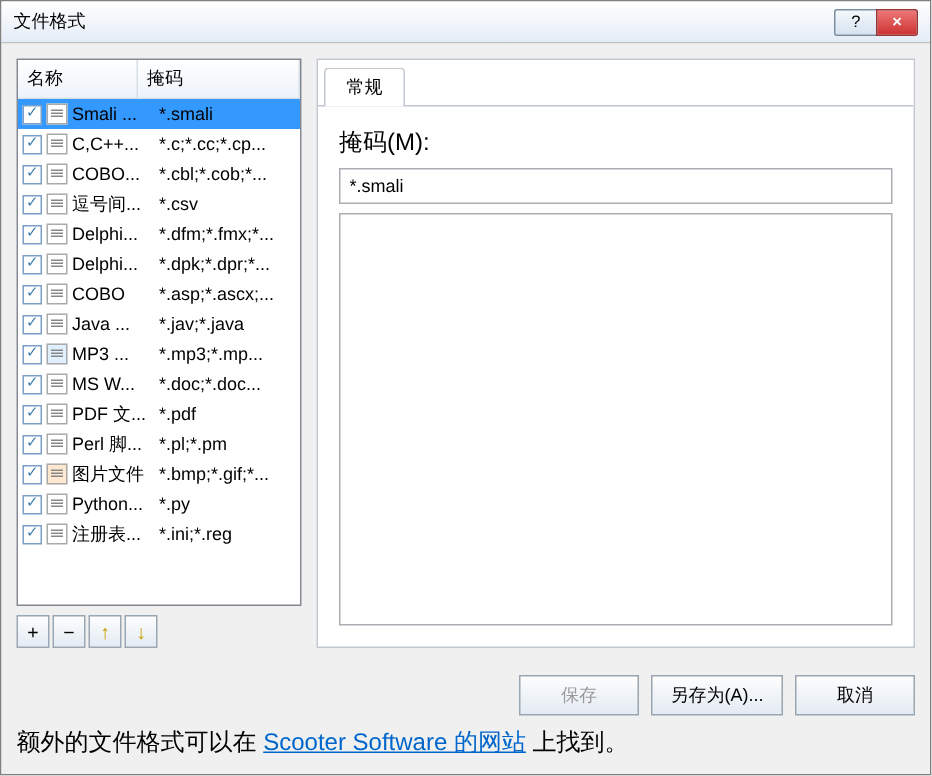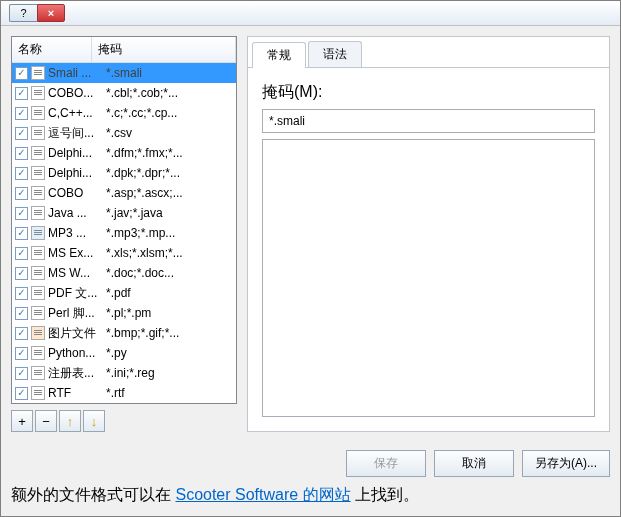--- a/index.html
+++ b/index.html
@@ -5,28 +5,28 @@
 * { box-sizing: border-box; margin: 0; padding: 0; }
 body { font-family: "Microsoft YaHei", "Segoe UI", Tahoma, sans-serif; font-size: 12px; background: #ececec; }
 .window { width: 621px; height: 517px; background: #fff; border: 1px solid #808080; position: relative; display: flex; flex-direction: column; }
 .titlebar { height: 28px; background: linear-gradient(#fff, #e4ecf6); border-bottom: 1px solid #c0c0c0; display: flex; align-items: center; padding: 0 8px; }
 .titlebar-text { flex: 1; font-size: 12px; }
 .titlebar-btns { display: flex; gap: 0; }
 .tbtn { width: 28px; height: 18px; border: 1px solid #7b8ea0; background: linear-gradient(#f4f8fc, #d6e3ef); display: flex; align-items: center; justify-content: center; font-size: 11px; }
 .tbtn.help { border-radius: 2px 0 0 2px; border-right: none; }
 .tbtn.close { background: linear-gradient(#e77, #c33); color: #fff; border-color: #933; border-radius: 0 2px 2px 0; font-weight: bold; }
 .body { flex: 1; display: flex; padding: 10px; gap: 10px; background: #f0f0f0; }
-.left { width: 226px; display: flex; flex-direction: column; }
+.left { width: 190px; display: flex; flex-direction: column; }
 .listbox { flex: 1; background: #fff; border: 1px solid #828790; overflow-y: auto; }
 .listhdr { display: flex; background: linear-gradient(#fff, #eef3fa); border-bottom: 1px solid #d5dfe5; font-size: 12px; position: sticky; top: 0; }
 .listhdr > div { padding: 4px 6px; border-right: 1px solid #d5dfe5; }
 .col-name { width: 80px; }
 .col-mask { flex: 1; }
 .row { display: flex; align-items: center; height: 20px; padding: 0 3px; }
-.row.selected { background: #3399ff; color: #404040; }
+.row.selected { background: #3399ff; color: #000000; }
 .chk { width: 13px; height: 13px; border: 1px solid #7a9ec6; background: #fff; display: inline-flex; align-items: center; justify-content: center; margin-right: 3px; flex-shrink: 0; }
 .chk::after { content: "✓"; color: #3c7fb1; font-size: 10px; line-height: 1; }
 .ficon { width: 14px; height: 14px; margin-right: 3px; flex-shrink: 0; background: #fff; border: 1px solid #aaa; position: relative; }
 .ficon::before { content: ""; position: absolute; top: 3px; left: 2px; right: 2px; height: 1px; background: #888; box-shadow: 0 2px #888, 0 4px #888; }
 .ficon.mp3 { background: #e0f0ff; }
 .ficon.img { background: #ffe8d0; }
 .cell-name { width: 58px; overflow: hidden; white-space: nowrap; text-overflow: ellipsis; }
 .cell-mask { flex: 1; overflow: hidden; white-space: nowrap; text-overflow: ellipsis; }
 .toolbar { display: flex; gap: 2px; margin-top: 6px; }
 .tbicon { width: 22px; height: 22px; border: 1px solid #9aa7b3; background: linear-gradient(#fdfdfd, #e3ebf3); display: flex; align-items: center; justify-content: center; font-size: 13px; cursor: pointer; }
@@ -43,20 +43,21 @@
 .btn { min-width: 80px; padding: 4px 12px; border: 1px solid #9aa7b3; background: linear-gradient(#fdfdfd, #e3ebf3); cursor: pointer; font-family: inherit; font-size: 12px; }
 .btn:disabled { color: #999; }
 .note { font-size: 16px; }
 .note a { color: #0066cc; text-decoration: underline; }
 </style>
 </head>
 <body>
 
 <div class="window">
   <div class="titlebar">
+    <span class="titlebar-text">文件格式</span>
     <div class="titlebar-btns">
       <div class="tbtn help">?</div>
       <div class="tbtn close">×</div>
     </div>
   </div>
 
   <div class="body">
     <div class="left">
       <div class="listbox">
         <div class="listhdr">
@@ -66,28 +67,28 @@
         <div id="list-rows">
             <div class="row selected">
               <span class="chk"></span>
               <span class="ficon file"></span>
               <span class="cell-name">Smali ...</span>
               <span class="cell-mask">*.smali</span>
             </div>
             <div class="row">
               <span class="chk"></span>
               <span class="ficon file"></span>
-              <span class="cell-name">COBO...</span>
-              <span class="cell-mask">*.cbl;*.cob;*...</span>
+              <span class="cell-name">C,C++...</span>
+              <span class="cell-mask">*.c;*.cc;*.cp...</span>
             </div>
             <div class="row">
               <span class="chk"></span>
               <span class="ficon file"></span>
-              <span class="cell-name">C,C++...</span>
-              <span class="cell-mask">*.c;*.cc;*.cp...</span>
+              <span class="cell-name">COBO...</span>
+              <span class="cell-mask">*.cbl;*.cob;*...</span>
             </div>
             <div class="row">
               <span class="chk"></span>
               <span class="ficon file"></span>
               <span class="cell-name">逗号间...</span>
               <span class="cell-mask">*.csv</span>
             </div>
             <div class="row">
               <span class="chk"></span>
               <span class="ficon file"></span>
@@ -114,26 +115,20 @@
             </div>
             <div class="row">
               <span class="chk"></span>
               <span class="ficon mp3"></span>
               <span class="cell-name">MP3 ...</span>
               <span class="cell-mask">*.mp3;*.mp...</span>
             </div>
             <div class="row">
               <span class="chk"></span>
               <span class="ficon file"></span>
-              <span class="cell-name">MS Ex...</span>
-              <span class="cell-mask">*.xls;*.xlsm;*...</span>
-            </div>
-            <div class="row">
-              <span class="chk"></span>
-              <span class="ficon file"></span>
               <span class="cell-name">MS W...</span>
               <span class="cell-mask">*.doc;*.doc...</span>
             </div>
             <div class="row">
               <span class="chk"></span>
               <span class="ficon file"></span>
               <span class="cell-name">PDF 文...</span>
               <span class="cell-mask">*.pdf</span>
             </div>
             <div class="row">
@@ -153,57 +148,50 @@
               <span class="ficon file"></span>
               <span class="cell-name">Python...</span>
               <span class="cell-mask">*.py</span>
             </div>
             <div class="row">
               <span class="chk"></span>
               <span class="ficon file"></span>
               <span class="cell-name">注册表...</span>
               <span class="cell-mask">*.ini;*.reg</span>
             </div>
-            <div class="row">
-              <span class="chk"></span>
-              <span class="ficon file"></span>
-              <span class="cell-name">RTF</span>
-              <span class="cell-mask">*.rtf</span>
-            </div>
           </div>
       </div>
       <div class="toolbar">
         <div class="tbicon">+</div>
         <div class="tbicon">−</div>
         <div class="tbicon">
             <span style="color:#c9a000">↑</span>
           </div>
         <div class="tbicon">
             <span style="color:#c9a000">↓</span>
           </div>
       </div>
     </div>
 
     <div class="right">
       <div class="tabs">
         <div class="tab active">常规</div>
-        <div class="tab">语法</div>
       </div>
       <div class="tabbody">
         <label class="lbl"><span>掩码(M):</span></label>
         <input class="textfield" type="text" value="*.smali" style="">
         <textarea class="textarea" style=""></textarea>
       </div>
     </div>
   </div>
 
   <div class="footer">
     <div class="btnrow">
       <button class="btn" disabled="">保存</button>
+      <button class="btn">另存为(A)...</button>
       <button class="btn">取消</button>
-      <button class="btn">另存为(A)...</button>
     </div>
     <div class="note">
       <span>额外的文件格式可以在 </span><a href="#">Scooter Software 的网站</a><span> 上找到。</span>
     </div>
 
   </div>
 </div>
 
 </body></html>

